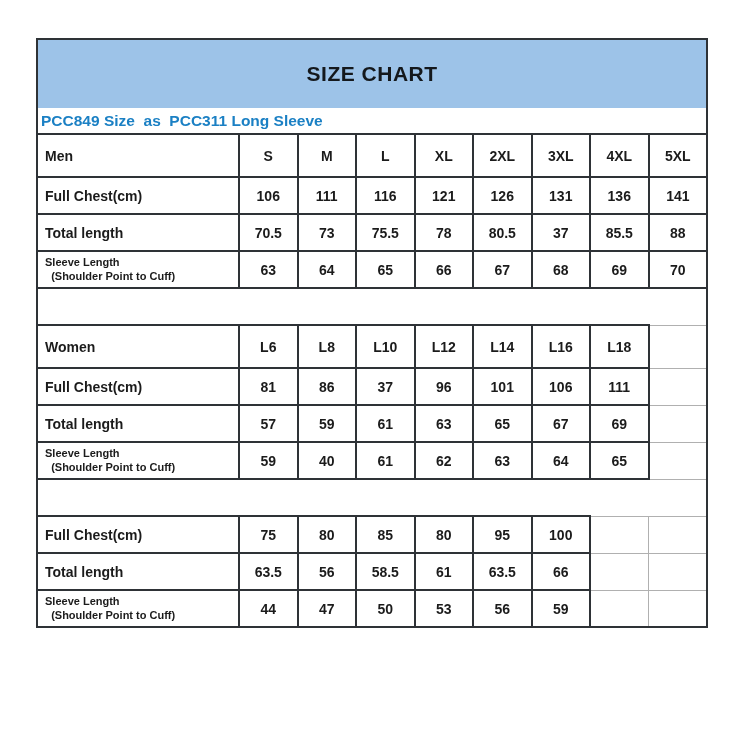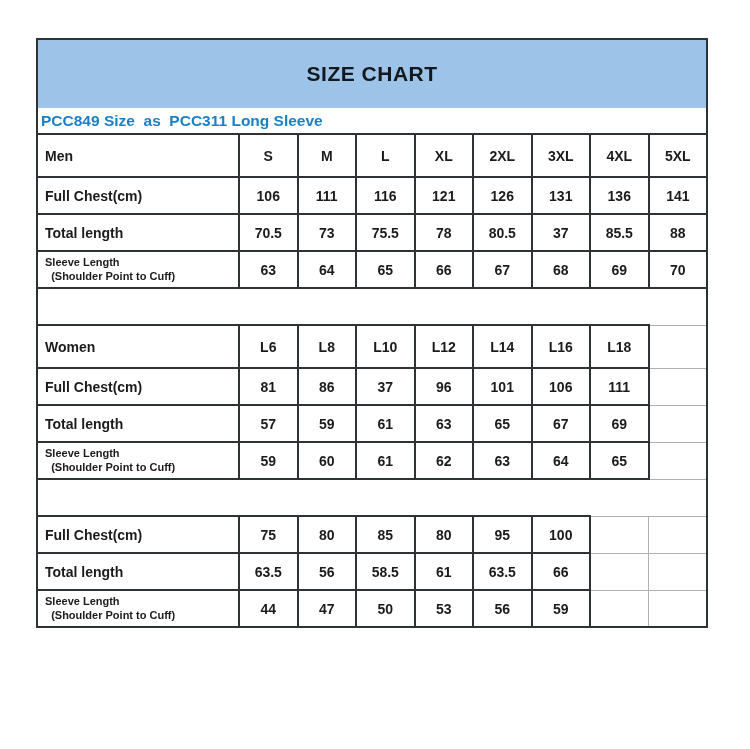--- a/index.html
+++ b/index.html
@@ -161,21 +161,21 @@
       <td>63</td>
       <td>65</td>
       <td>67</td>
       <td>69</td>
       <td class="lite"></td>
     </tr>
     <tr class="h-row">
       <td class="lbl sleeve">Sleeve Length
   (Shoulder Point to Cuff)</td>
       <td>59</td>
-      <td>60</td>
+      <td>40</td>
       <td>61</td>
       <td>62</td>
       <td>63</td>
       <td>64</td>
       <td>65</td>
       <td class="lite"></td>
     </tr>
 
     <tr class="h-gap">
       <td colspan="9" class="spacer-cell"></td>

